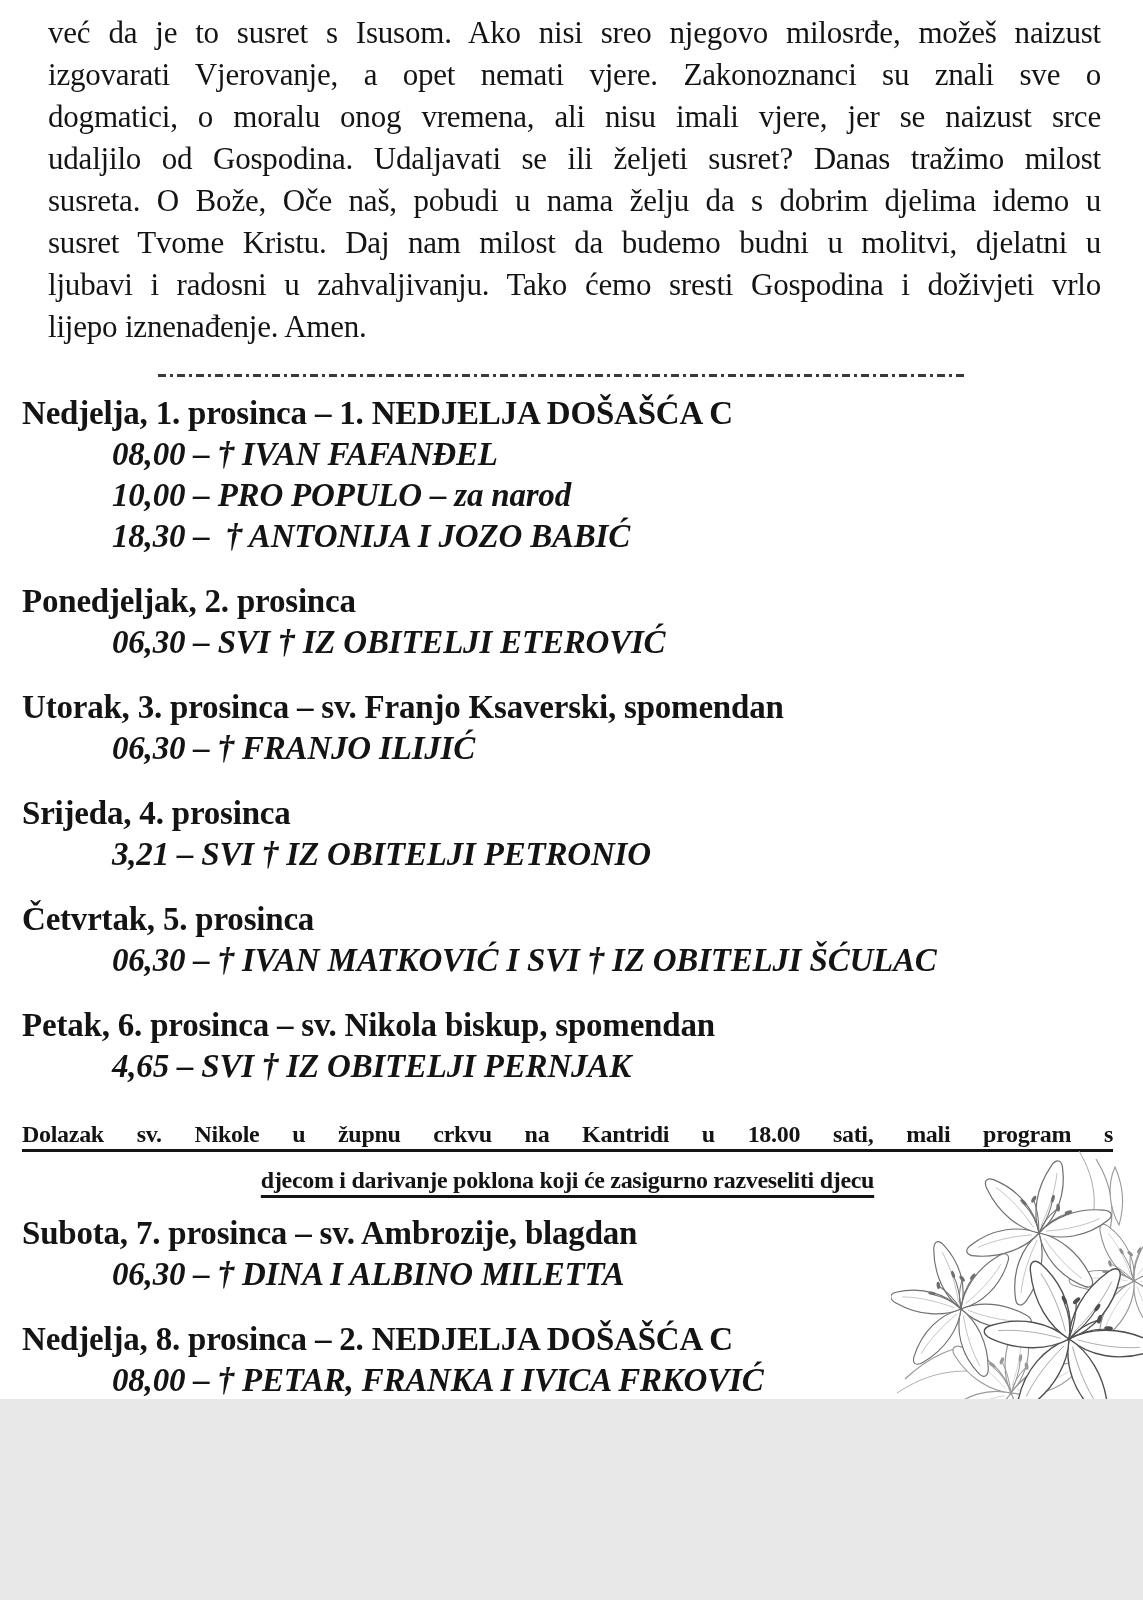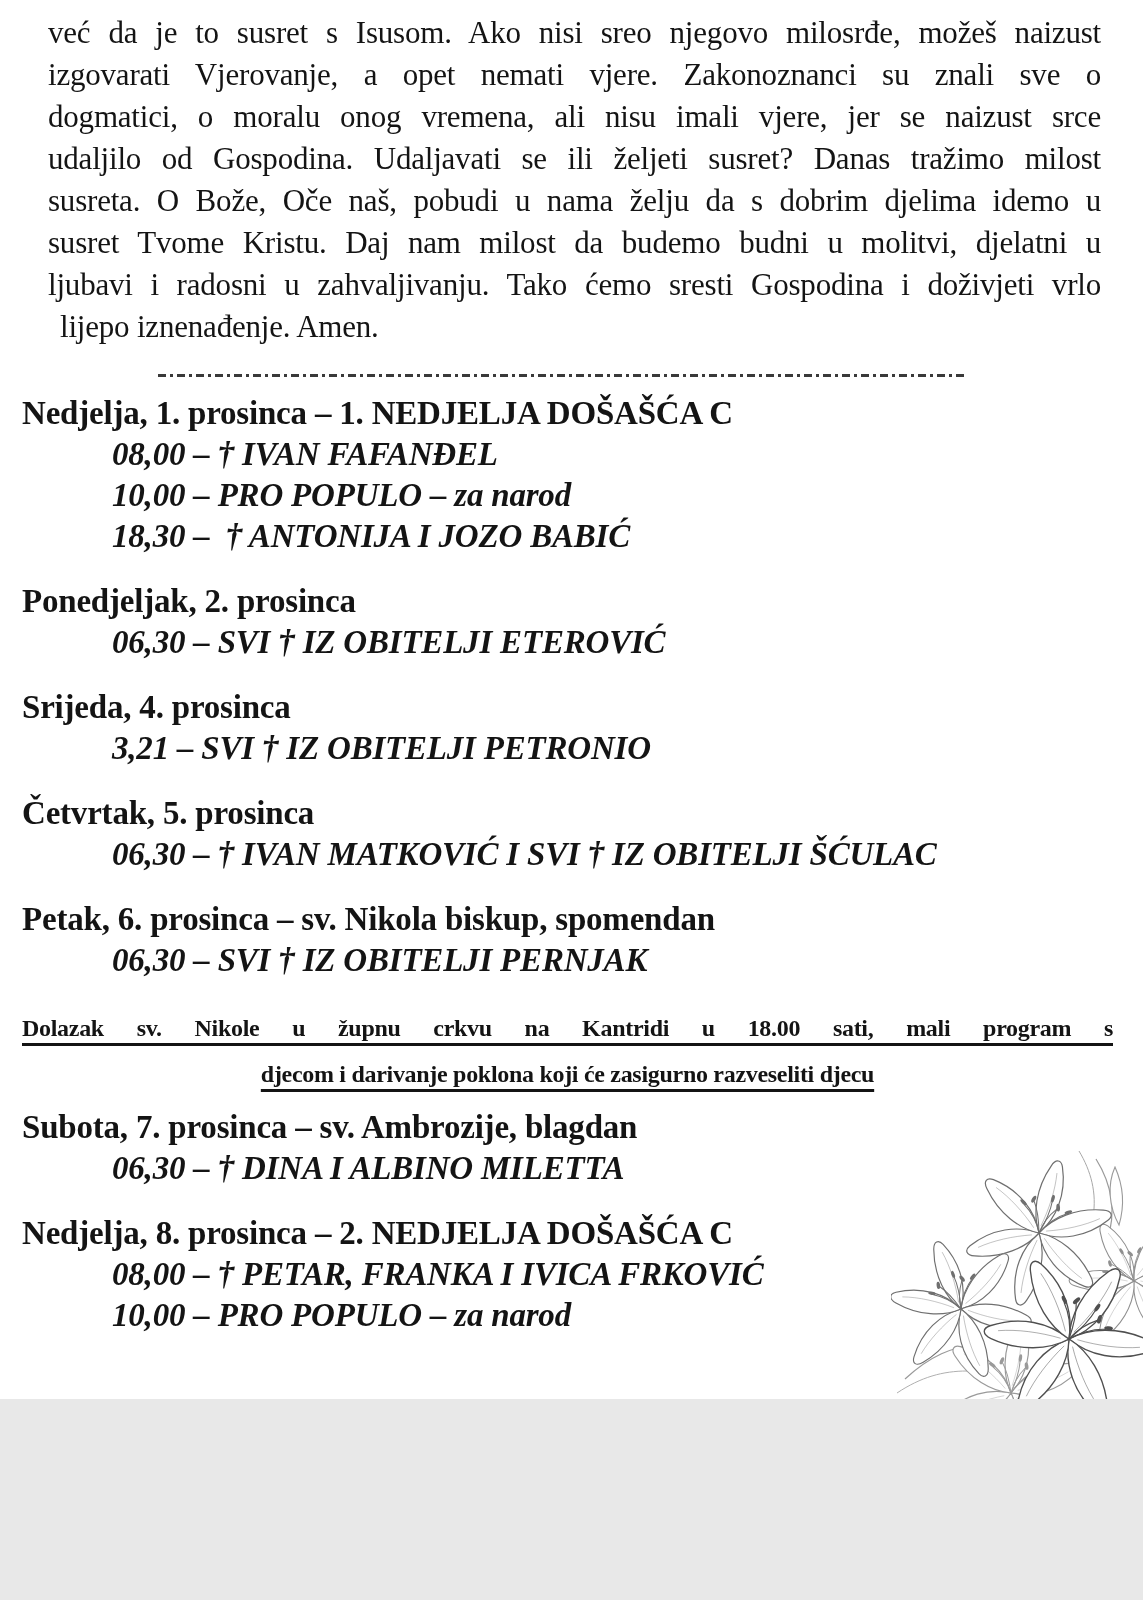--- a/index.html
+++ b/index.html
@@ -15,21 +15,21 @@
   }
 
   
   .intro {
     padding: 12px 42px 0 48px;
     font-size: 31px;
     line-height: 42px;
     letter-spacing: -0.2px;
   }
   .jline { text-align: justify; text-align-last: justify; text-justify: inter-word; white-space: normal; }
-  .jlast { text-align: center; text-align-last: left; margin-left: 12px; }
+  .jlast { text-align: center; text-align-last: left; }
 
   
   .divider {
     margin: 26px 0 16px 158px;
     width: 808px;
     height: 3px;
     background: repeating-linear-gradient(90deg,
       #3a3a3a 0px, #3a3a3a 8px,
       transparent 8px, transparent 12px,
       #3a3a3a 12px, #3a3a3a 15px,
@@ -97,34 +97,38 @@
       <div class="entry">08,00 – † IVAN FAFANĐEL</div>
       <div class="entry">10,00 – PRO POPULO – za narod</div>
       <div class="entry">18,30 –  † ANTONIJA I JOZO BABIĆ</div>
     </section>
 
     <section class="day">
       <div class="day-header">Ponedjeljak, 2. prosinca</div>
       <div class="entry">06,30 – SVI † IZ OBITELJI ETEROVIĆ</div>
     </section>
 
+    <section class="day">
+      <div class="day-header">Utorak, 3. prosinca – sv. Franjo Ksaverski, spomendan</div>
+      <div class="entry">06,30 – † FRANJO ILIJIĆ</div>
+    </section>
 
     <section class="day">
       <div class="day-header">Srijeda, 4. prosinca</div>
       <div class="entry">3,21 – SVI † IZ OBITELJI PETRONIO</div>
     </section>
 
     <section class="day">
       <div class="day-header">Četvrtak, 5. prosinca</div>
       <div class="entry">06,30 – † IVAN MATKOVIĆ I SVI † IZ OBITELJI ŠĆULAC</div>
     </section>
 
     <section class="day">
       <div class="day-header">Petak, 6. prosinca – sv. Nikola biskup, spomendan</div>
-      <div class="entry">06,30 – SVI † IZ OBITELJI PERNJAK</div>
+      <div class="entry">4,65 – SVI † IZ OBITELJI PERNJAK</div>
     </section>
 
     <div class="announcement">
       <div class="aline a1">Dolazak sv. Nikole u župnu crkvu na Kantridi u 18.00 sati, mali program s</div>
       <div class="aline a2">djecom i darivanje poklona koji će zasigurno razveseliti djecu</div>
     </div>
 
     <section class="day">
       <div class="day-header">Subota, 7. prosinca – sv. Ambrozije, blagdan</div>
       <div class="entry">06,30 – † DINA I ALBINO MILETTA</div>

